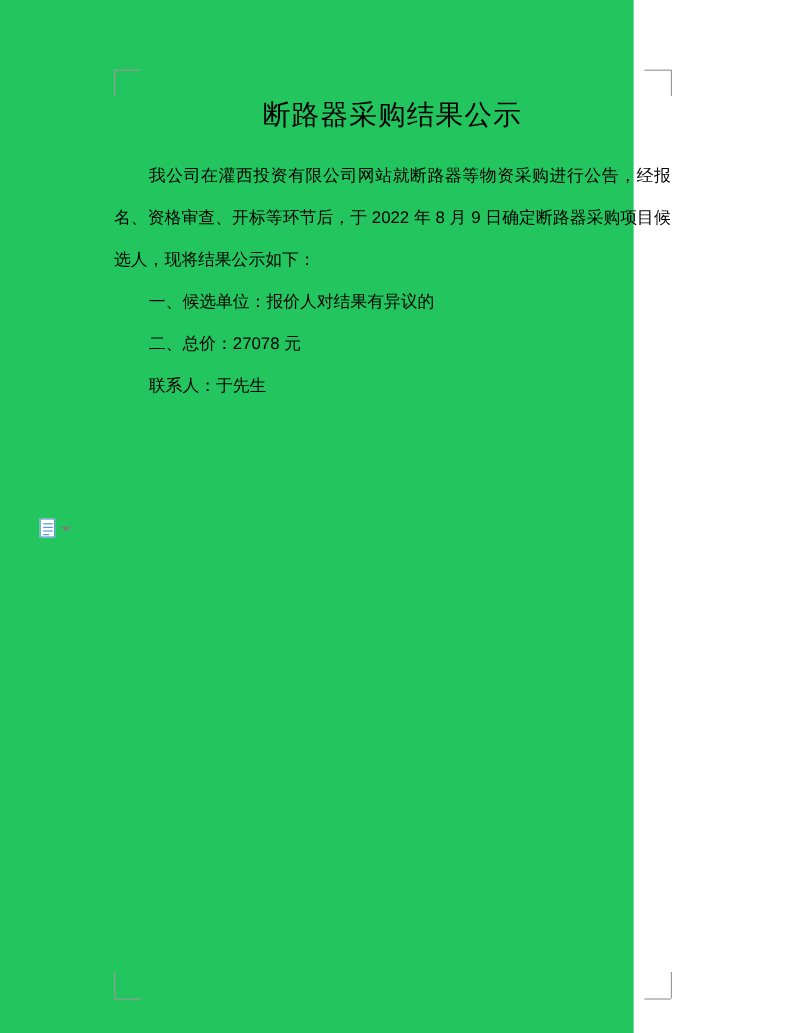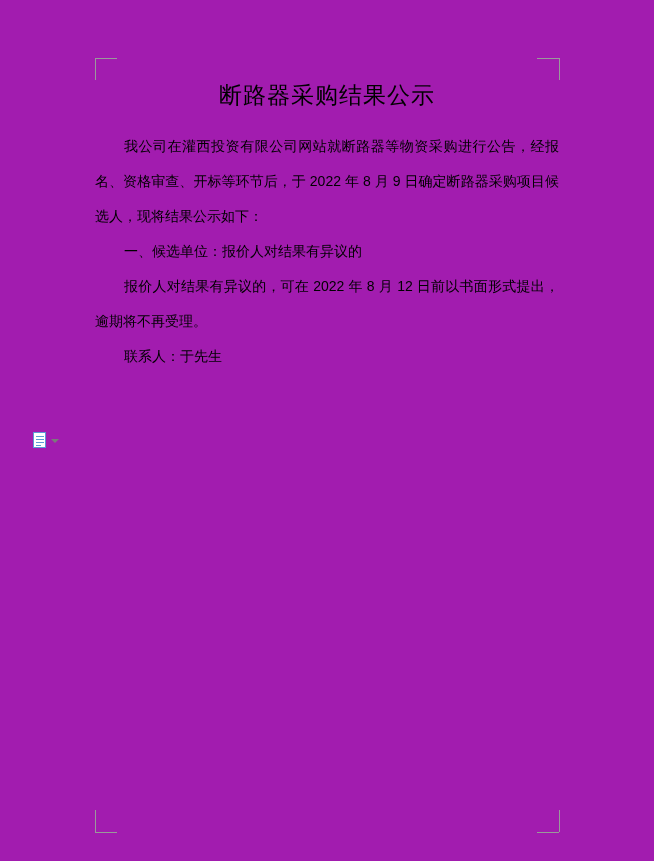--- a/index.html
+++ b/index.html
@@ -14,23 +14,23 @@
     font-family: "Liberation Sans", sans-serif;
     color: #000000;
     overflow: hidden;
   }
 
   
   .page {
     position: absolute;
     left: 0;
     top: 0;
-    width: 654px;
+    width: 528px;
     height: 861px;
-    background: #a21caf;
+    background: #22c55e;
   }
 
   
   .crop {
     position: absolute;
     width: 0;
     height: 0;
   }
   .crop span {
     position: absolute;
@@ -147,21 +147,21 @@
   <div class="crop crop-br">
       <span class="h"></span>
       <span class="v"></span>
     </div>
 
   <div class="doc">
     <h1 class="doc-title">断路器采购结果公示</h1>
 
     <p class="para indent">我公司在灌西投资有限公司网站就断路器等物资采购进行公告，经报名、资格审查、开标等环节后，于 2022 年 8 月 9 日确定断路器采购项目候选人，现将结果公示如下：</p>
     <p class="para indent">一、候选单位：报价人对结果有异议的</p>
-    <p class="para indent">报价人对结果有异议的，可在 2022 年 8 月 12 日前以书面形式提出，逾期将不再受理。</p>
+    <p class="para indent">二、总价：27078 元</p>
     <p class="para indent">联系人：于先生</p>
   </div>
 
   <div class="float-icon">
     <div class="sheet">
       <i></i>
         <i></i>
         <i></i>
         <i></i>
     </div>

